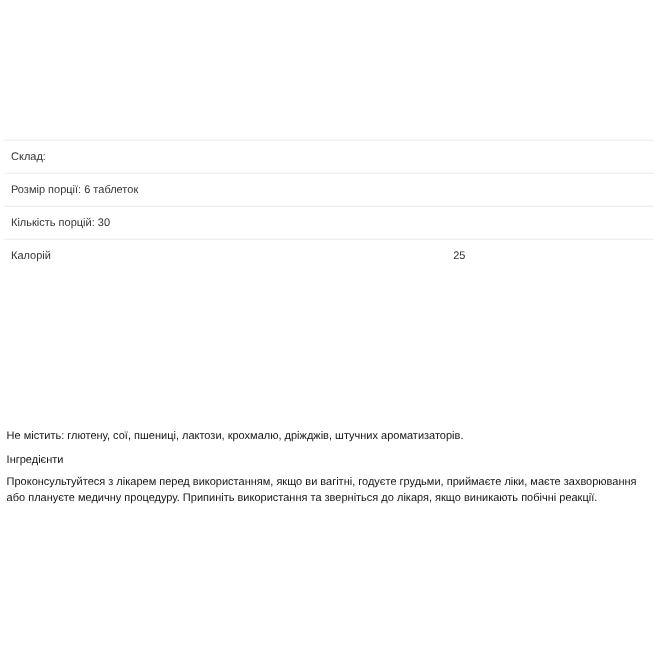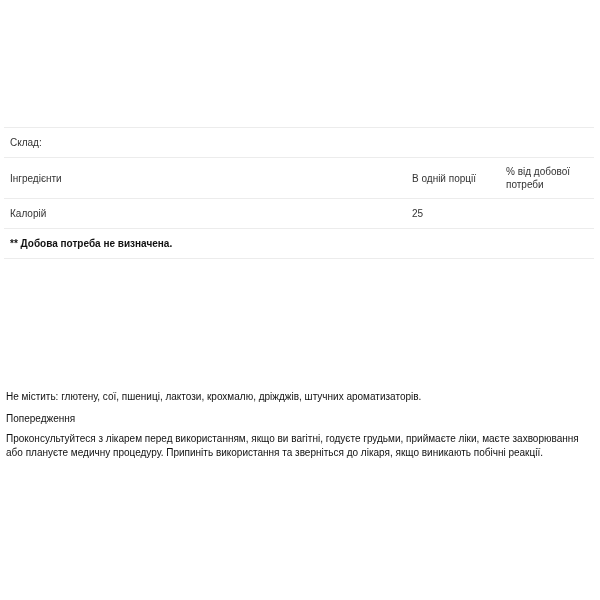--- a/index.html
+++ b/index.html
@@ -54,31 +54,29 @@
     #warning-text { top: 432px; }
   </style>
 </head>
 <body>
 
 <table class="facts">
   <tbody>
     <tr class="row-30">
       <td colspan="3">Склад:</td>
     </tr>
-    <tr class="row-header">
-      <td class="col-name">Інгредієнти</td>
-      <td class="col-amount">В одній порції</td>
-      <td class="col-dv">% від добової потреби</td>
+    <tr class="row-30">
+      <td colspan="3">Розмір порції: 6 таблеток</td>
+    </tr>
+    <tr class="row-30">
+      <td colspan="3">Кількість порцій: 30</td>
     </tr>
     <tr class="row-30">
       <td class="col-name">Калорій</td>
       <td class="col-amount">25</td>
       <td class="col-dv"></td>
     </tr>
-    <tr class="row-30 last">
-      <td colspan="3" class="note">** Добова потреба не визначена.</td>
-    </tr>
   </tbody>
 </table>
 
 <p class="para" id="free-from">Не містить: глютену, сої, пшениці, лактози, крохмалю, дріжджів, штучних ароматизаторів.</p>
-<p class="para" id="warning-title">Попередження</p>
+<p class="para" id="warning-title">Інгредієнти</p>
 <p class="para" id="warning-text">Проконсультуйтеся з лікарем перед використанням, якщо ви вагітні, годуєте грудьми, приймаєте ліки, маєте захворювання або плануєте медичну процедуру. Припиніть використання та зверніться до лікаря, якщо виникають побічні реакції.</p>
 
 </body></html>

